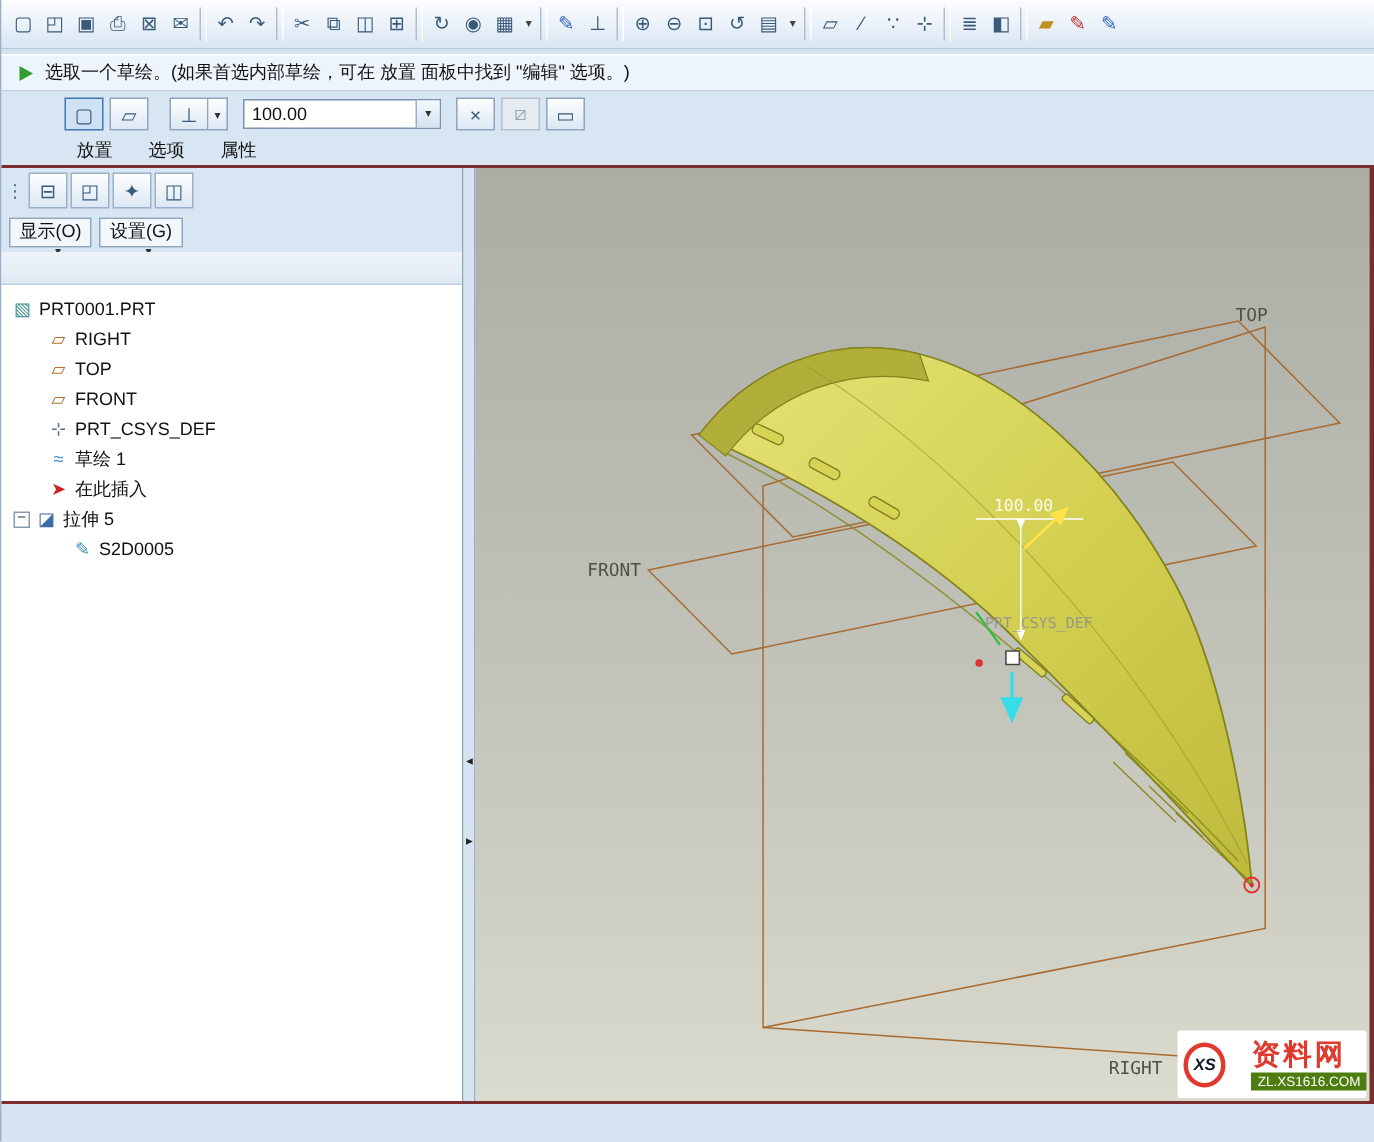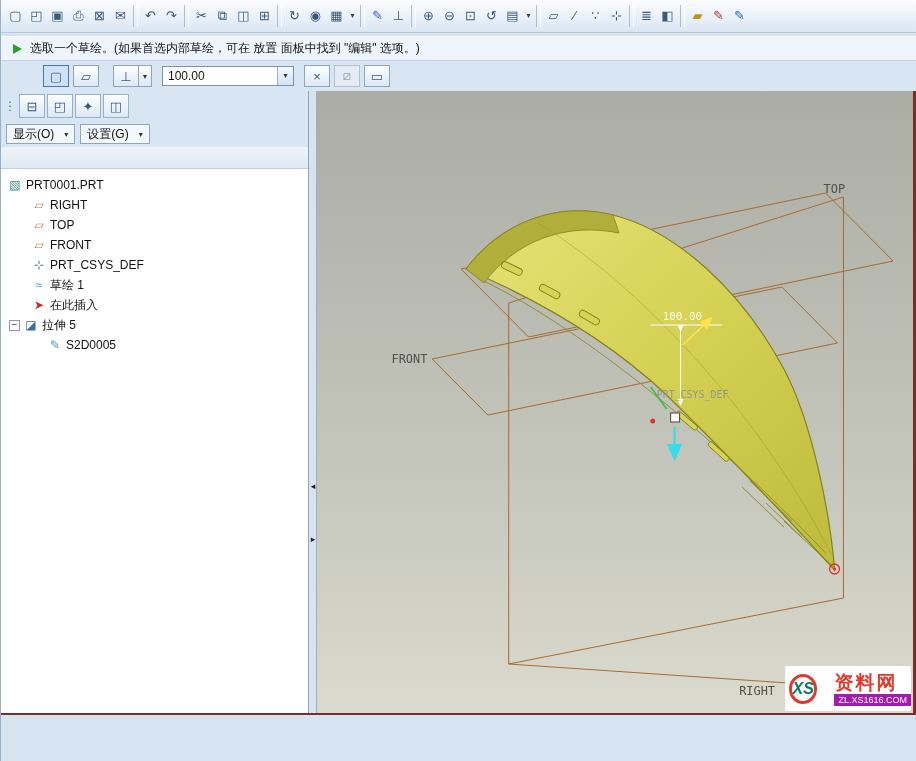--- a/index.html
+++ b/index.html
@@ -44,21 +44,21 @@
   .dtab { font-family: "Liberation Sans", sans-serif; font-size: 12px; color: #111; background: transparent; border: none; padding: 1px 12px; cursor: default; }
 
   
   .main { display: flex; height: 622px; }
 
   .navigator { width: 308px; background: #d8e6f3; border-right: 1px solid #8fa5bd; display: flex; flex-direction: column; }
   .nav-toolbar { height: 30px; display: flex; align-items: center; padding-left: 2px; }
   .nbtn { width: 26px; height: 24px; border: 1px solid #9ab0c8; background: linear-gradient(#fdfeff,#dce8f4); color: #3a5a7a; font-size: 13px; margin-right: 2px; cursor: default; }
   .nbtn.grip { width: 14px; border: none; background: transparent; color: #51687f; font-size: 12px; }
   .nav-drops { height: 26px; display: flex; align-items: center; }
-  .drop-btn { display: inline-flex; align-items: center; height: 20px; border: 1px solid #8fa5bd; background: #f2f7fc; font-family: "Liberation Sans", sans-serif; font-size: 12px; color: #111; padding: 0 6px; margin-left: 5px; cursor: default; }
+  .drop-btn { display: inline-flex; align-items: center; height: 20px; border: 1px solid #8fa5bd; background: #f2f7fc; font-family: "Liberation Sans", sans-serif; font-size: 12px; color: #111; padding: 0 6px; margin-left: 5px; cursor: default; flex-direction: column; }
   .drop-btn .small-arrow { margin-left: 10px; font-size: 8px; color: #333; }
   .tree-gap { height: 22px; background: linear-gradient(#eef3f9,#dfe9f3); border-bottom: 1px solid #c0cedd; }
   .tree { flex: 1; background: #ffffff; padding-top: 6px; overflow: hidden; }
   .trow { height: 20px; display: flex; align-items: center; cursor: default; }
   .texp { width: 11px; height: 11px; border: 1px solid #8a9ab0; background: #fff; color: #333; font-size: 10px; line-height: 8px; text-align: center; margin-right: 3px; }
   .texp:empty { display: none; }
   .ticon { width: 16px; text-align: center; font-size: 12px; margin-right: 3px; }
   .tlabel { font-size: 12px; color: #111; white-space: nowrap; }
   .ticon.part { color: #3f8f8f; }
   .ticon.datum { color: #b07030; }
@@ -72,24 +72,24 @@
   .sash-arrow.a1 { top: 390px; }
   .sash-arrow.a2 { top: 443px; }
 
   .viewport { flex: 1; position: relative; background: linear-gradient(180deg,#abaca4 0%, #c2c3b9 55%, #dadace 100%); border-right: 3px solid #7b2d2d; overflow: hidden; }
   .viewport svg { position: absolute; left: 0; top: 0; width: 100%; height: 100%; }
   .vlabel { font-family: "DejaVu Sans Mono", monospace; font-size: 12px; fill: #50504a; }
   .csys-label { font-family: "DejaVu Sans Mono", monospace; font-size: 10px; fill: #96968c; }
   .dim-text { font-family: "DejaVu Sans Mono", monospace; font-size: 11px; fill: #fffce9; }
 
   .watermark { position: absolute; right: 2px; bottom: 2px; width: 126px; height: 45px; background: #ffffff; border-radius: 2px; display: flex; align-items: center; padding-left: 4px; }
-  .wm-logo { width: 30px; height: 30px; border: 3px solid #e0392e; border-radius: 50%; color: #0f766e; font-weight: bold; font-style: italic; font-size: 16px; display: flex; align-items: center; justify-content: center; }
+  .wm-logo { width: 30px; height: 30px; border: 3px solid #e0392e; border-radius: 50%; color: #0f172a; font-weight: bold; font-style: italic; font-size: 11px; display: flex; align-items: center; justify-content: center; }
   .wm-right { margin-left: 17px; display: flex; flex-direction: column; }
   .wm-title { color: #e0392e; font-size: 19px; font-weight: bold; line-height: 22px; letter-spacing: 2px; }
-  .wm-url { background: #a21caf; color: #fff; font-size: 9px; line-height: 12px; padding: 0 4px; text-align: center; }
+  .wm-url { background: #4d7c0f; color: #fff; font-size: 9px; line-height: 12px; padding: 0 4px; text-align: center; }
 
   .footer { height: 6px; background: #d6e3f1; border-top: 2px solid #7b2d2d; }
 </style>
 </head>
 <body>
 
 <div class="app">
 
 
   <div class="toolbar">
@@ -302,20 +302,26 @@
         <button class="dbtn disabled">
           <span>⧄</span>
         </button>
 
         <button class="dbtn">
           <span>▭</span>
         </button>
       </span>
   </div>
 
+  <div class="dashtabs">
+
+  <button class="dtab">放置</button>
+      <button class="dtab">选项</button>
+      <button class="dtab">属性</button>
+    </div>
 
   <div class="main">
 
     <div class="navigator">
       <div class="nav-toolbar">
 
           <button class="nbtn grip">
             <span>⋮</span>
           </button>
 

